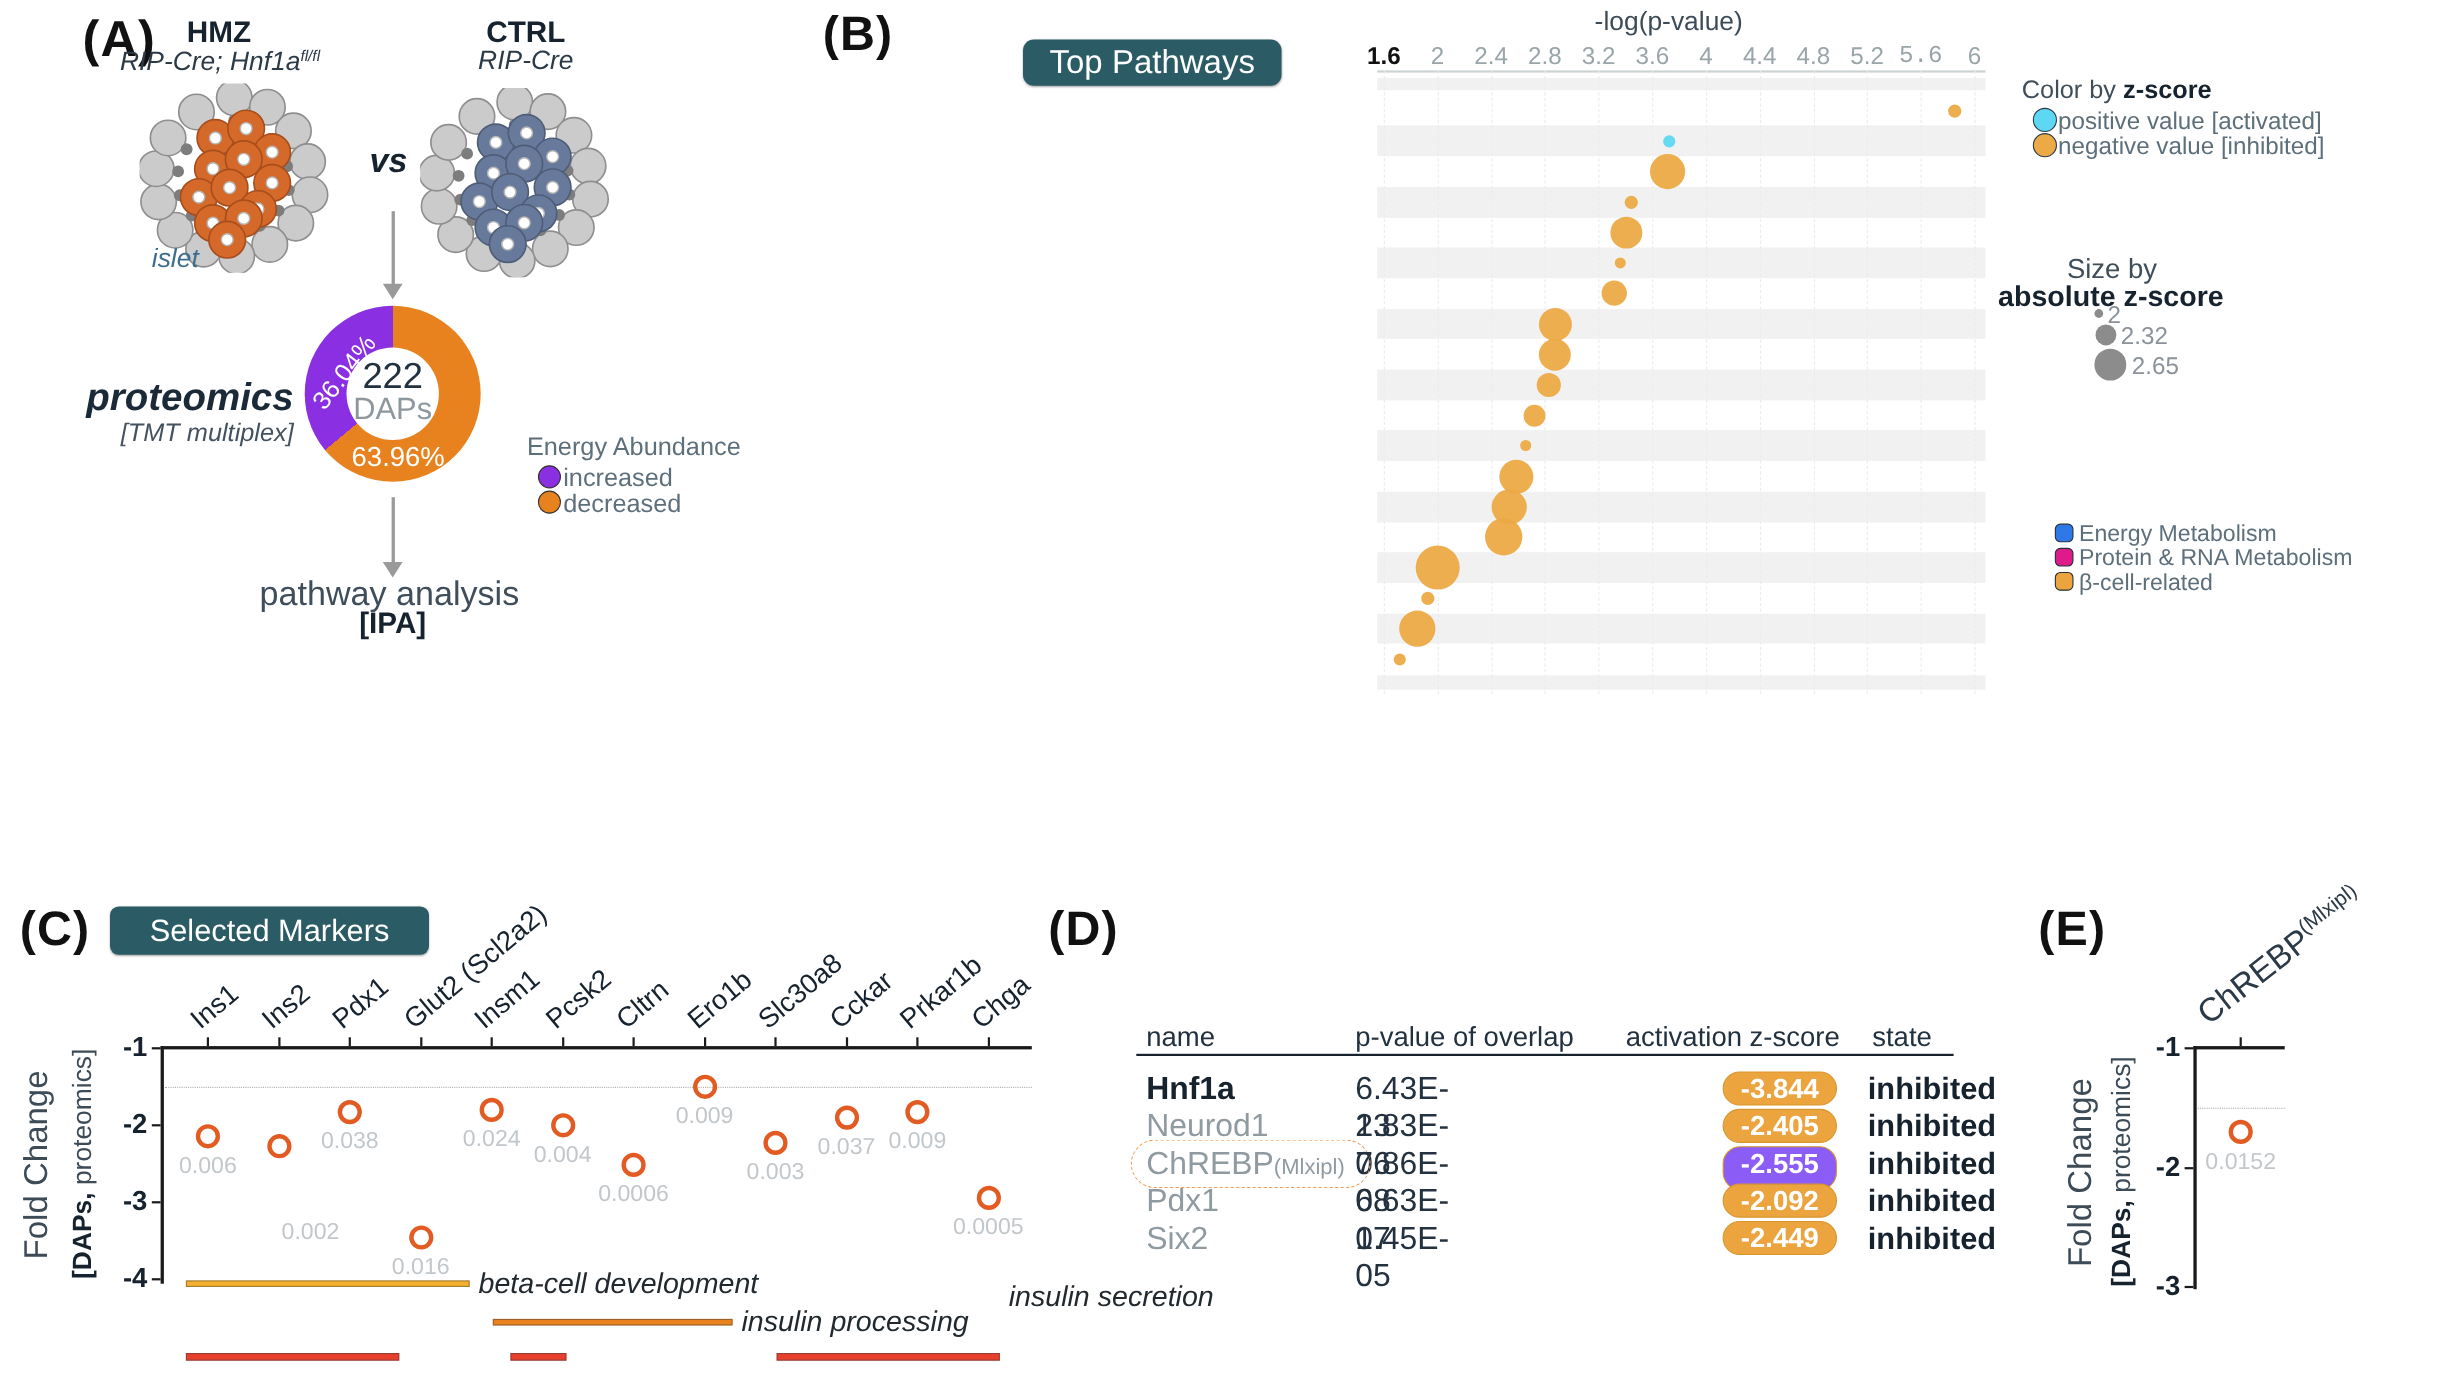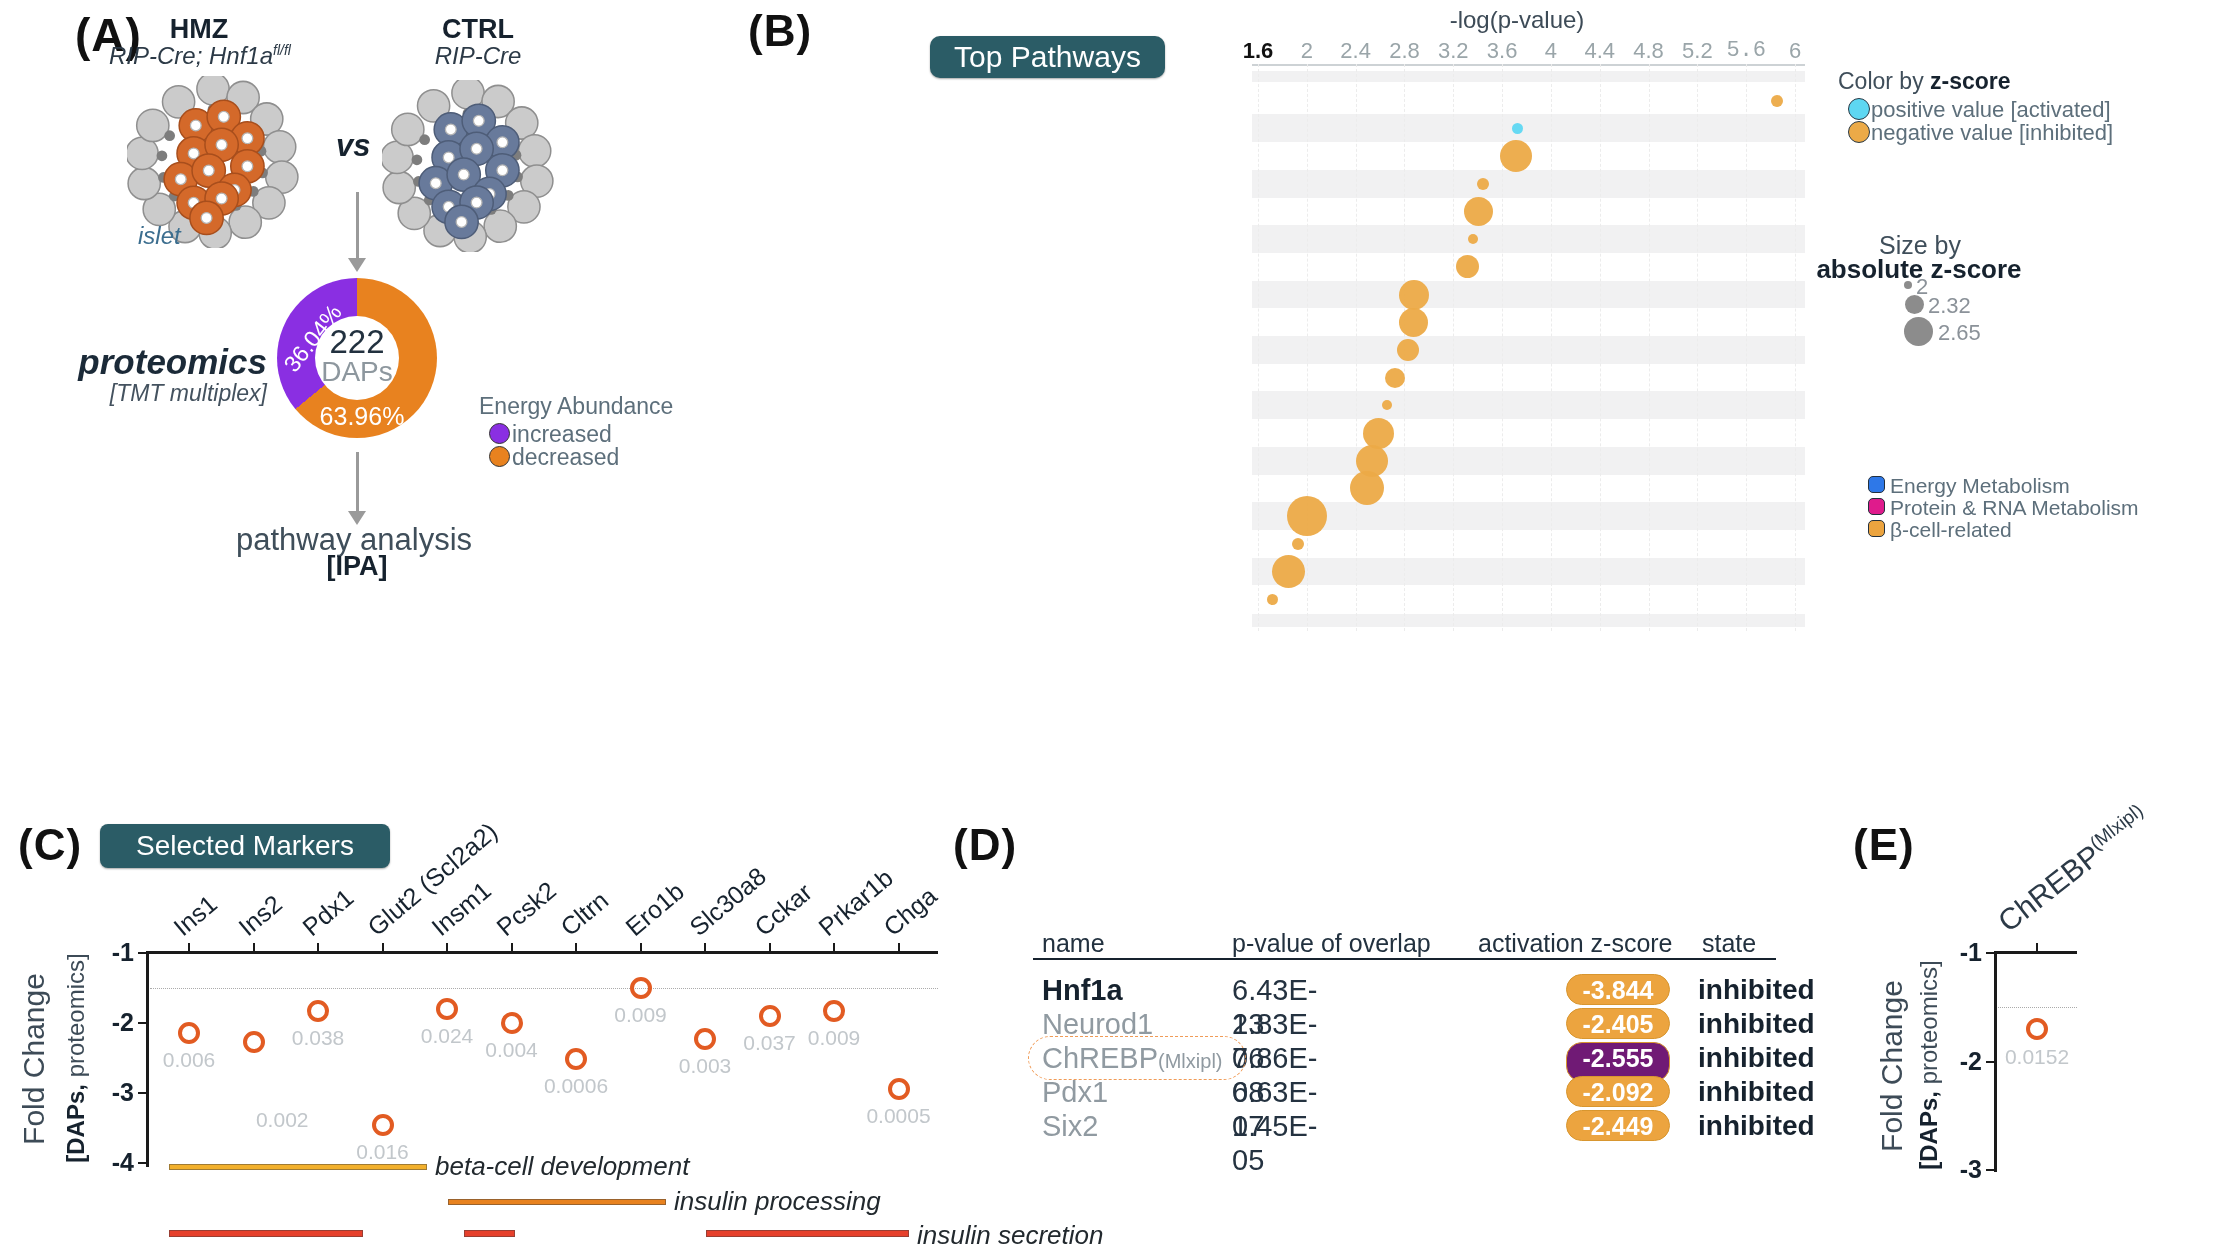--- a/index.html
+++ b/index.html
@@ -319,21 +319,21 @@
       <div style="position: absolute; left: 895.5px; top: 913px; height: 28px; transform-origin: left bottom; transform: rotate(-40deg); white-space: nowrap; font-size: 25px; color: rgb(22, 34, 46);">Chga</div>
       <div style="position: absolute; left: 887.5px; top: 1077.8px; width: 22px; height: 22px; border-radius: 50%; border: 4.5px solid rgb(226, 91, 34); box-sizing: border-box; background: transparent;"></div>
       <div style="position: absolute; left: 843.5px; top: 1103.8px; width: 110px; text-align: center; font-size: 21px; color: rgb(194, 199, 203);">0.0005</div>
       <div style="position: absolute; left: 169px; top: 1164px; width: 258px; height: 6px; background: rgb(242, 176, 44); border: 1px solid rgba(60, 60, 60, 0.45); box-sizing: border-box;"></div>
       <div style="position: absolute; left: 435px; top: 1151px; font-size: 26px; font-style: italic; color: rgb(34, 41, 46); white-space: nowrap;">beta-cell development</div>
       <div style="position: absolute; left: 448px; top: 1199px; width: 218px; height: 6px; background: rgb(232, 130, 31); border: 1px solid rgba(60, 60, 60, 0.45); box-sizing: border-box;"></div>
       <div style="position: absolute; left: 674px; top: 1186px; font-size: 26px; font-style: italic; color: rgb(34, 41, 46); white-space: nowrap;">insulin processing</div>
       <div style="position: absolute; left: 169px; top: 1230px; width: 194px; height: 7px; background: rgb(230, 64, 44); border: 1px solid rgba(60, 60, 60, 0.45); box-sizing: border-box;"></div>
       <div style="position: absolute; left: 464px; top: 1230px; width: 51px; height: 7px; background: rgb(230, 64, 44); border: 1px solid rgba(60, 60, 60, 0.45); box-sizing: border-box;"></div>
       <div style="position: absolute; left: 706px; top: 1230px; width: 203px; height: 7px; background: rgb(230, 64, 44); border: 1px solid rgba(60, 60, 60, 0.45); box-sizing: border-box;"></div>
-      <div style="position: absolute; left: 917px; top: 1220px; font-size: 26px; font-style: italic; color: rgb(34, 41, 46); white-space: nowrap;">insulin secretion</div>
+      <div style="position: absolute; left: 917px; top: 1163px; font-size: 26px; font-style: italic; color: rgb(34, 41, 46); white-space: nowrap;">insulin secretion</div>
     </div>
 
   <div class="abs panel-label" style="left:953px;top:820px;">(D)</div>
 
   <div class="abs" style="left:1042px;top:929px;font-size:25px;font-weight:500;color:#22313f;">name</div>
   <div class="abs" style="left:1232px;top:929px;font-size:25px;font-weight:500;color:#22313f;">p-value of overlap</div>
   <div class="abs" style="left:1478px;top:929px;font-size:25px;font-weight:500;color:#22313f;">activation z-score</div>
   <div class="abs" style="left:1702px;top:929px;font-size:25px;font-weight:500;color:#22313f;">state</div>
   <div class="abs" style="left:1033px;top:958px;width:743px;height:2px;background:#16222e;"></div>
 
@@ -342,21 +342,21 @@
       <div style="position: absolute; left: 1232px; top: 973px; height: 34px; line-height: 34px; font-size: 29px; color: rgb(36, 50, 64);">6.43E-13</div>
       <div style="position: absolute; left: 1566px; top: 974px; width: 104px; height: 31px; line-height: 31px; border-radius: 16px; background: rgb(236, 164, 63); border: 1.6px solid rgb(216, 150, 47); box-sizing: border-box; color: rgb(255, 255, 255); font-weight: bold; font-size: 25px; text-align: center;">-3.844</div>
       <div style="position: absolute; left: 1698px; top: 973px; height: 34px; line-height: 34px; font-size: 28px; font-weight: 600; color: rgb(22, 34, 46);">inhibited</div>
       <div style="position: absolute; left: 1042px; top: 1007px; height: 34px; line-height: 34px; font-size: 29px; white-space: nowrap; color: rgb(144, 154, 161); font-weight: normal;">Neurod1</div>
       <div style="position: absolute; left: 1232px; top: 1007px; height: 34px; line-height: 34px; font-size: 29px; color: rgb(36, 50, 64);">2.83E-06</div>
       <div style="position: absolute; left: 1566px; top: 1008px; width: 104px; height: 31px; line-height: 31px; border-radius: 16px; background: rgb(236, 164, 63); border: 1.6px solid rgb(216, 150, 47); box-sizing: border-box; color: rgb(255, 255, 255); font-weight: bold; font-size: 25px; text-align: center;">-2.405</div>
       <div style="position: absolute; left: 1698px; top: 1007px; height: 34px; line-height: 34px; font-size: 28px; font-weight: 600; color: rgb(22, 34, 46);">inhibited</div>
       <div style="position: absolute; left: 1042px; top: 1041px; height: 34px; line-height: 34px; font-size: 29px; white-space: nowrap; color: rgb(144, 154, 161); font-weight: normal;">ChREBP<span style="font-size: 20px;">(Mlxipl)</span></div>
       <div style="position: absolute; left: 1028px; top: 1036px; width: 218px; height: 44px; border: 1.6px dashed rgb(240, 155, 87); border-radius: 22px; box-sizing: border-box;"></div>
       <div style="position: absolute; left: 1232px; top: 1041px; height: 34px; line-height: 34px; font-size: 29px; color: rgb(36, 50, 64);">7.86E-08</div>
-      <div style="position: absolute; left: 1566px; top: 1042px; width: 104px; height: 40px; line-height: 31px; border-radius: 16px; background: #701a75; border: 1.6px solid rgb(216, 150, 47); box-sizing: border-box; color: rgb(255, 255, 255); font-weight: bold; font-size: 25px; text-align: center;">-2.555</div>
+      <div style="position: absolute; left: 1566px; top: 1042px; width: 104px; height: 40px; line-height: 31px; border-radius: 16px; background: #8b5cf6; border: 1.6px solid rgb(216, 150, 47); box-sizing: border-box; color: rgb(255, 255, 255); font-weight: bold; font-size: 25px; text-align: center;">-2.555</div>
       <div style="position: absolute; left: 1698px; top: 1041px; height: 34px; line-height: 34px; font-size: 28px; font-weight: 600; color: rgb(22, 34, 46);">inhibited</div>
       <div style="position: absolute; left: 1042px; top: 1075px; height: 34px; line-height: 34px; font-size: 29px; white-space: nowrap; color: rgb(144, 154, 161); font-weight: normal;">Pdx1</div>
       <div style="position: absolute; left: 1232px; top: 1075px; height: 34px; line-height: 34px; font-size: 29px; color: rgb(36, 50, 64);">6.63E-07</div>
       <div style="position: absolute; left: 1566px; top: 1076px; width: 104px; height: 31px; line-height: 31px; border-radius: 16px; background: rgb(236, 164, 63); border: 1.6px solid rgb(216, 150, 47); box-sizing: border-box; color: rgb(255, 255, 255); font-weight: bold; font-size: 25px; text-align: center;">-2.092</div>
       <div style="position: absolute; left: 1698px; top: 1075px; height: 34px; line-height: 34px; font-size: 28px; font-weight: 600; color: rgb(22, 34, 46);">inhibited</div>
       <div style="position: absolute; left: 1042px; top: 1109px; height: 34px; line-height: 34px; font-size: 29px; white-space: nowrap; color: rgb(144, 154, 161); font-weight: normal;">Six2</div>
       <div style="position: absolute; left: 1232px; top: 1109px; height: 34px; line-height: 34px; font-size: 29px; color: rgb(36, 50, 64);">1.45E-05</div>
       <div style="position: absolute; left: 1566px; top: 1110px; width: 104px; height: 31px; line-height: 31px; border-radius: 16px; background: rgb(236, 164, 63); border: 1.6px solid rgb(216, 150, 47); box-sizing: border-box; color: rgb(255, 255, 255); font-weight: bold; font-size: 25px; text-align: center;">-2.449</div>
       <div style="position: absolute; left: 1698px; top: 1109px; height: 34px; line-height: 34px; font-size: 28px; font-weight: 600; color: rgb(22, 34, 46);">inhibited</div>
     </div>

